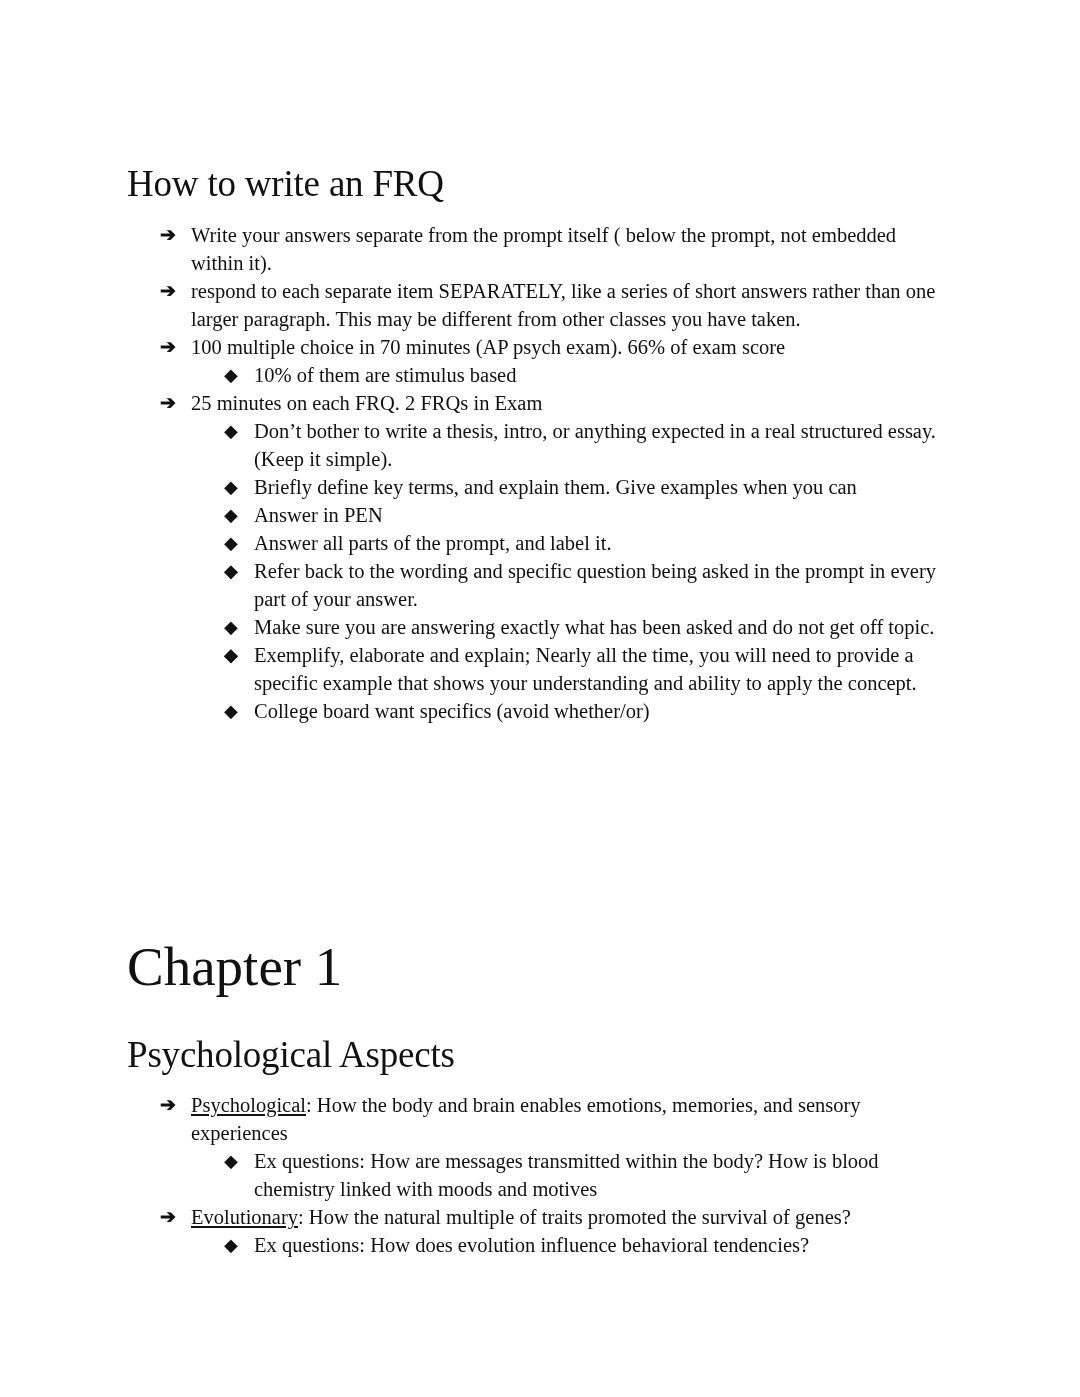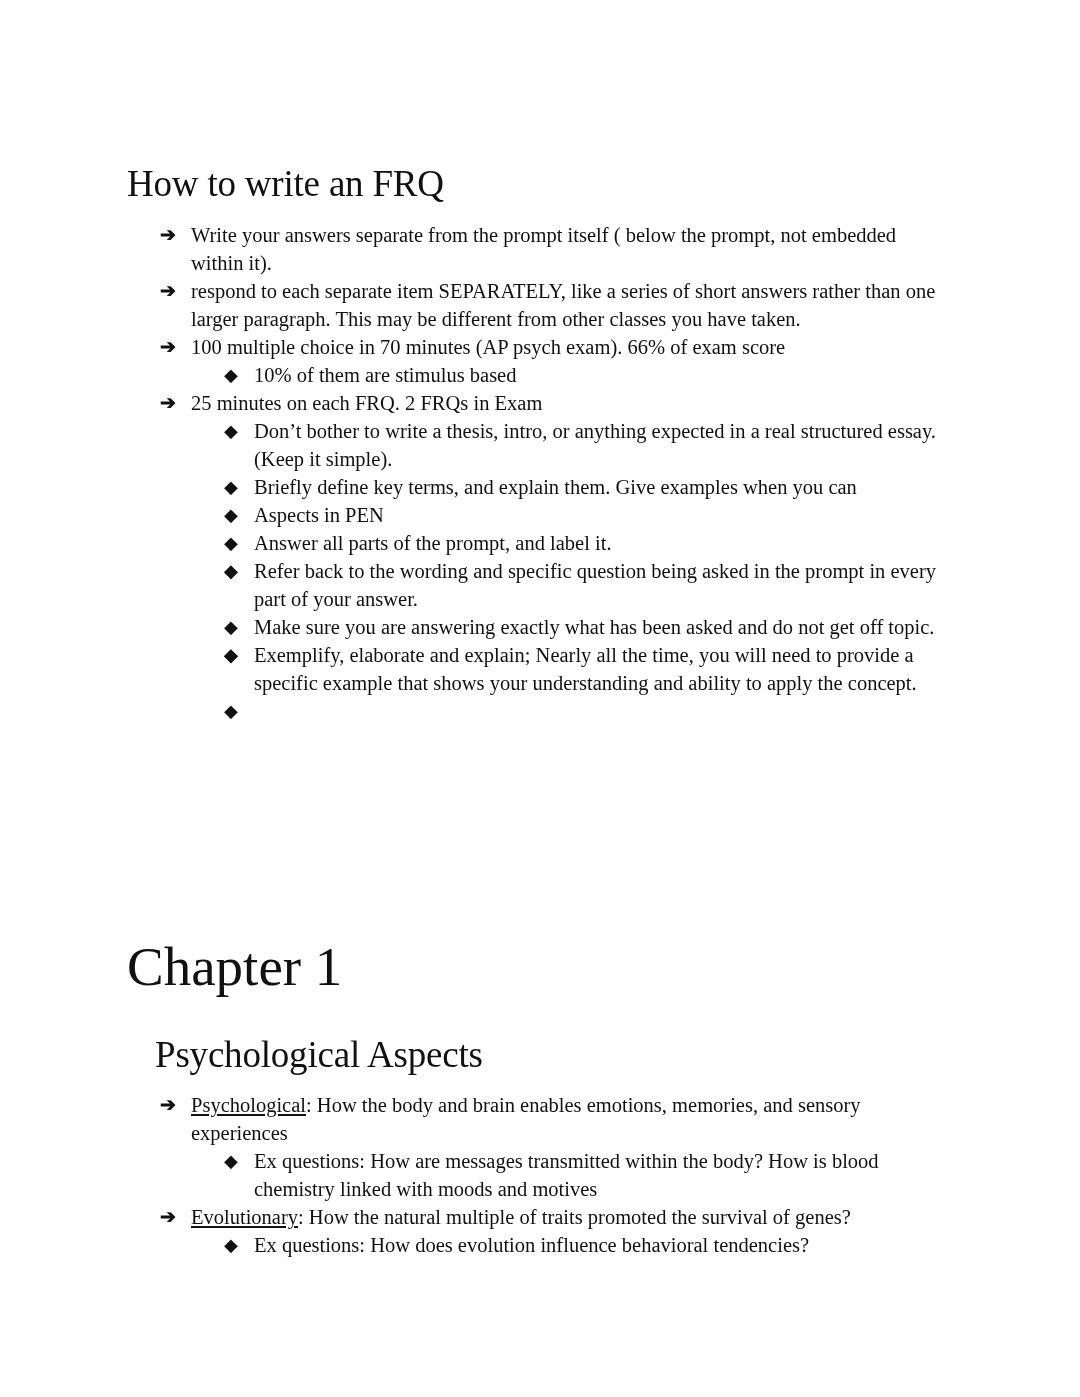--- a/index.html
+++ b/index.html
@@ -57,21 +57,21 @@
     <li class="item lvl2">
       <span class="bullet">◆</span>
       <span>Don’t bother to write a thesis, intro, or anything expected in a real structured essay. (Keep it simple).</span>
     </li>
     <li class="item lvl2">
       <span class="bullet">◆</span>
       <span>Briefly define key terms, and explain them. Give examples when you can</span>
     </li>
     <li class="item lvl2">
       <span class="bullet">◆</span>
-      <span>Aspects in PEN</span>
+      <span>Answer in PEN</span>
     </li>
     <li class="item lvl2">
       <span class="bullet">◆</span>
       <span>Answer all parts of the prompt, and label it.</span>
     </li>
     <li class="item lvl2">
       <span class="bullet">◆</span>
     </li>
     <li class="item lvl2">
       <span class="bullet">◆</span>
@@ -86,26 +86,27 @@
     </li>
     <li class="item lvl2">
       <span class="bullet">◆</span>
     </li>
     <li class="item lvl2">
       <span class="bullet">◆</span>
       <span>Exemplify, elaborate and explain; Nearly all the time, you will need to provide a specific example that shows your understanding and ability to apply the concept.</span>
     </li>
     <li class="item lvl2">
       <span class="bullet">◆</span>
+      <span>College board want specifics (avoid whether/or)</span>
     </li>
   </ul>
 
   <h1 class="h1" style="top:934px;">Chapter 1</h1>
 
-  <h2 class="h2" style="top:1033px;margin-left:28px;">Psychological Aspects</h2>
+  <h2 class="h2" style="top:1033px;">Psychological Aspects</h2>
 
   <ul class="list" style="top:1091px;">
     <li class="item lvl1">
       <span class="bullet">➔</span>
       <span class="u">Psychological</span><span>: How the body and brain enables emotions, memories, and sensory experiences</span>
     </li>
     <li class="item lvl2">
       <span class="bullet">◆</span>
       <span>Ex questions: How are messages transmitted within the body? How is blood chemistry linked with moods and motives</span>
     </li>

